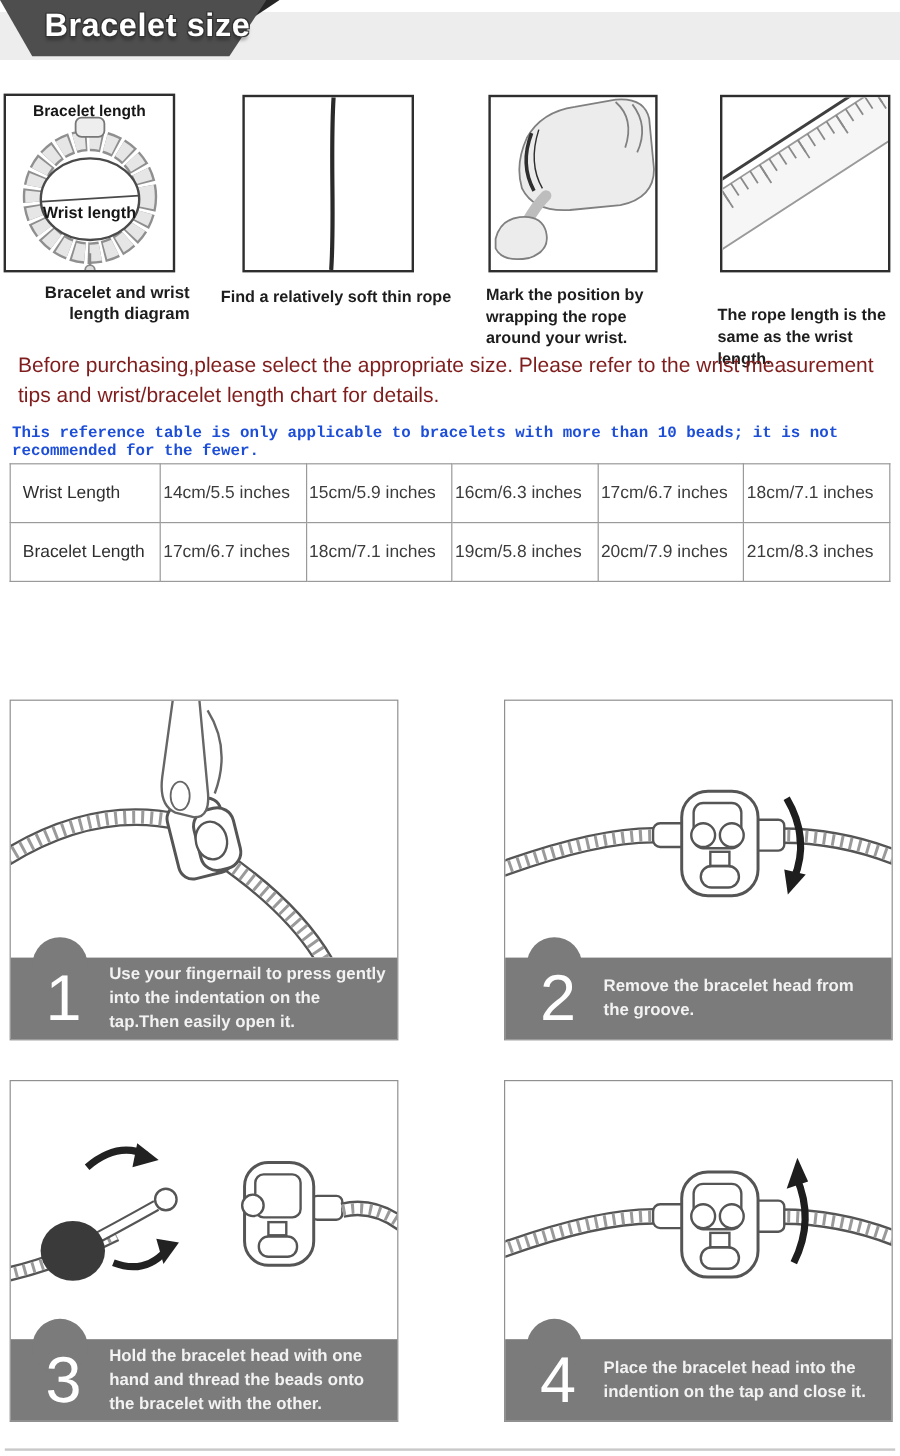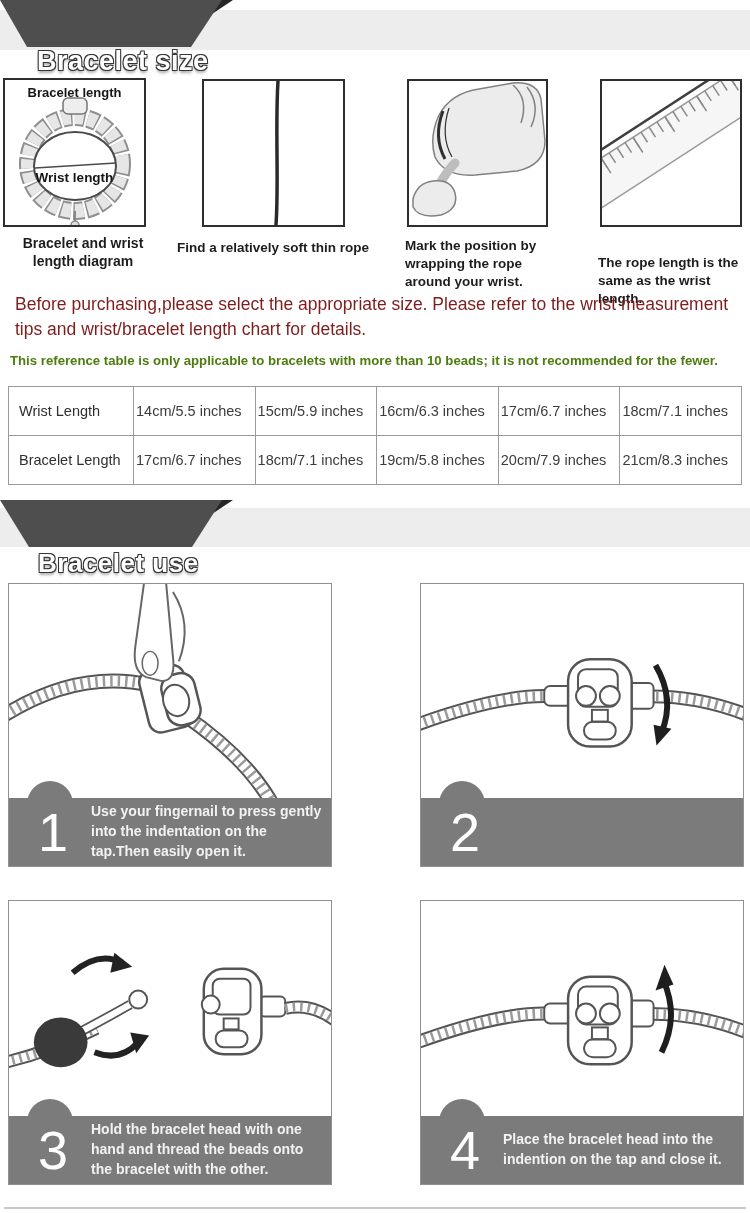--- a/index.html
+++ b/index.html
@@ -6,31 +6,31 @@
   body{font-family:"Liberation Sans",sans-serif;}
   #page{position:relative;width:750px;height:1213px;background:#fff;overflow:hidden;margin:0 auto;}
 
   
   .banner{position:absolute;left:0;width:750px;height:58px;}
   .strip{position:absolute;left:0;right:0;background:#ededed;}
   .ribbon,.fold{position:absolute;left:0;top:0;width:240px;height:52px;}
   .ribbon{background:#4e4e4e;}
   .fold{background:#262626;}
   .banner-label{position:absolute;color:#fff;font-weight:bold;letter-spacing:.5px;
-    text-shadow:1px 1px 0 #343434,-1px 1px 0 #343434,1px -1px 0 #343434,-1px -1px 0 #343434,0 3px 3px rgba(0,0,0,.35);margin-top:40px;}
+    text-shadow:1px 1px 0 #343434,-1px 1px 0 #343434,1px -1px 0 #343434,-1px -1px 0 #343434,0 3px 3px rgba(0,0,0,.35);}
 
   
   .mbox{position:absolute;border:2px solid #2e2e2e;background:#fff;box-sizing:border-box;overflow:hidden;}
   .mbox svg{display:block;}
   .mcap{position:absolute;font-weight:bold;color:#1d1d1d;font-size:13.5px;line-height:1.32;}
   .lbl{position:absolute;left:0;right:0;text-align:center;font-weight:bold;color:#161616;}
 
   
   .intro{position:absolute;left:15px;top:292px;width:722px;font-size:17.5px;font-weight:normal;color:#7f1d1d;line-height:1.42;}
-  .warning{position:absolute;left:10px;top:353px;width:732px;font-size:13.2px;font-weight:bold;color:#4d7c0f;}
+  .warning{position:absolute;left:10px;top:353px;width:732px;font-size:13.2px;font-weight:bold;color:#1d4ed8;font-family:Liberation Mono, monospace;}
 
   
   table.size{position:absolute;left:8px;top:386px;width:734px;border-collapse:collapse;table-layout:fixed;}
   table.size td{border:1px solid #9a9a9a;height:48px;font-size:14.5px;color:#3c3c3c;text-align:left;padding:0 2px;}
   table.size td.rowlabel{text-align:left;padding-left:10px;width:112px;color:#2f2f2f;}
 
   
   .panel{position:absolute;width:324px;border:1px solid #909090;background:#fff;box-sizing:border-box;
     display:flex;flex-direction:column;}
   .illus{flex:1;overflow:hidden;}
@@ -90,22 +90,22 @@
     <svg viewBox="0 0 138 144" width="138" height="144">
       <g transform="translate(-30,96) rotate(-33)">
         <line x1="-10" y1="-7" x2="235" y2="-7" stroke="#3f3f3f" stroke-width="2.5"></line>
         <rect x="-10" y="0" width="245" height="42" fill="#f6f6f6" stroke="#9a9a9a" stroke-width="1.5"></rect>
         <line x1="-4" y1="6" x2="231" y2="6" stroke="#8a8a8a" stroke-width="12" stroke-dasharray="1.5 8"></line>
         <line x1="-4" y1="9" x2="231" y2="9" stroke="#8a8a8a" stroke-width="18" stroke-dasharray="1.5 36.5"></line>
       </g>
     </svg>
   </div>
 
-  <div class="mcap" style="left:8px;top:234px;width:150px;text-align:center;font-size:14px;">Bracelet and wrist length diagram</div>
-  <div class="mcap" style="left:167px;top:239px;width:212px;text-align:center;white-space:nowrap;">Find a relatively soft thin rope</div>
+  <div class="mcap" style="left:8px;top:234px;width:150px;text-align:right;font-size:14px;">Bracelet and wrist length diagram</div>
+  <div class="mcap" style="left:184px;top:239px;width:212px;white-space:nowrap;">Find a relatively soft thin rope</div>
   <div class="mcap" style="left:405px;top:237px;width:165px;">Mark the position by wrapping the rope around your wrist.</div>
   <div class="mcap" style="left:598px;top:254px;width:152px;">The rope length is the same as the wrist length.</div>
 
   <div class="intro">Before purchasing,please select the appropriate size. Please refer to the wrist measurement tips and wrist/bracelet length chart for details.</div>
   <div class="warning">This reference table is only applicable to bracelets with more than 10 beads; it is not recommended for the fewer.</div>
 
   <table class="size">
     <tbody>
         <tr>
       <td class="rowlabel">Wrist Length</td>
@@ -119,26 +119,20 @@
       <td class="rowlabel">Bracelet Length</td>
       <td>17cm/6.7 inches</td>
       <td>18cm/7.1 inches</td>
       <td>19cm/5.8 inches</td>
       <td>20cm/7.9 inches</td>
       <td>21cm/8.3 inches</td>
     </tr>
   </tbody>
     </table>
 
-  <div class="banner" style="top:497px;height:58px;">
-    <div class="strip" style="top:11px;height:39px;"></div>
-    <div class="fold" style="clip-path:polygon(205px 3px,233px 3px,209px 19px);"></div>
-    <div class="ribbon" style="clip-path:polygon(0px 3px,222px 3px,192px 50px,29px 50px);"></div>
-    <div class="banner-label" style="left:38px;top:11px;font-size:26px;">Bracelet use</div>
-  </div>
 
   <div class="panel" style="left:8px;top:583px;height:284px;">
     <div class="illus">
       <svg viewBox="0 0 324 216" preserveAspectRatio="none">
         <path d="M-4,132 Q70,86 142,102" fill="none" stroke="#555" stroke-width="15"></path>
         <path d="M-4,132 Q70,86 142,102" fill="none" stroke="#fff" stroke-width="11"></path>
         <path d="M-4,132 Q70,86 142,102" fill="none" stroke="#9a9a9a" stroke-width="11" stroke-dasharray="2.5 5"></path>
         <path d="M176,132 Q240,176 266,224" fill="none" stroke="#555" stroke-width="15"></path>
         <path d="M176,132 Q240,176 266,224" fill="none" stroke="#fff" stroke-width="11"></path>
         <path d="M176,132 Q240,176 266,224" fill="none" stroke="#9a9a9a" stroke-width="11" stroke-dasharray="2.5 5"></path>
@@ -176,20 +170,21 @@
         <circle cx="190" cy="113" r="10" fill="#fff" stroke="#555" stroke-width="2"></circle>
         <rect x="172" y="127" width="16" height="12" fill="none" stroke="#555" stroke-width="2"></rect>
         <rect x="164" y="139" width="32" height="18" rx="9" fill="none" stroke="#555" stroke-width="2"></rect>
         <path d="M236,82 Q256,116 242,150" fill="none" stroke="#1e1e1e" stroke-width="6"></path>
         <polygon points="234,142 252,146 237,163" fill="#1e1e1e"></polygon>
       </svg>
     </div>
     <div class="stepbar">
       <div class="bump"></div>
       <div class="stepnum">2</div>
+      <div class="steptext">Remove the bracelet head from the groove.</div>
     </div>
   </div>
 
   <div class="panel" style="left:8px;top:900px;height:285px;">
     <div class="illus">
       <svg viewBox="0 0 324 216" preserveAspectRatio="none">
         <path d="M-4,162 Q40,152 88,128" fill="none" stroke="#555" stroke-width="13"></path>
         <path d="M-4,162 Q40,152 88,128" fill="none" stroke="#fff" stroke-width="9"></path>
         <path d="M-4,162 Q40,152 88,128" fill="none" stroke="#9a9a9a" stroke-width="9" stroke-dasharray="2.5 5"></path>
         <path d="M52,142 Q90,122 122,104" fill="none" stroke="#555" stroke-width="10"></path>

